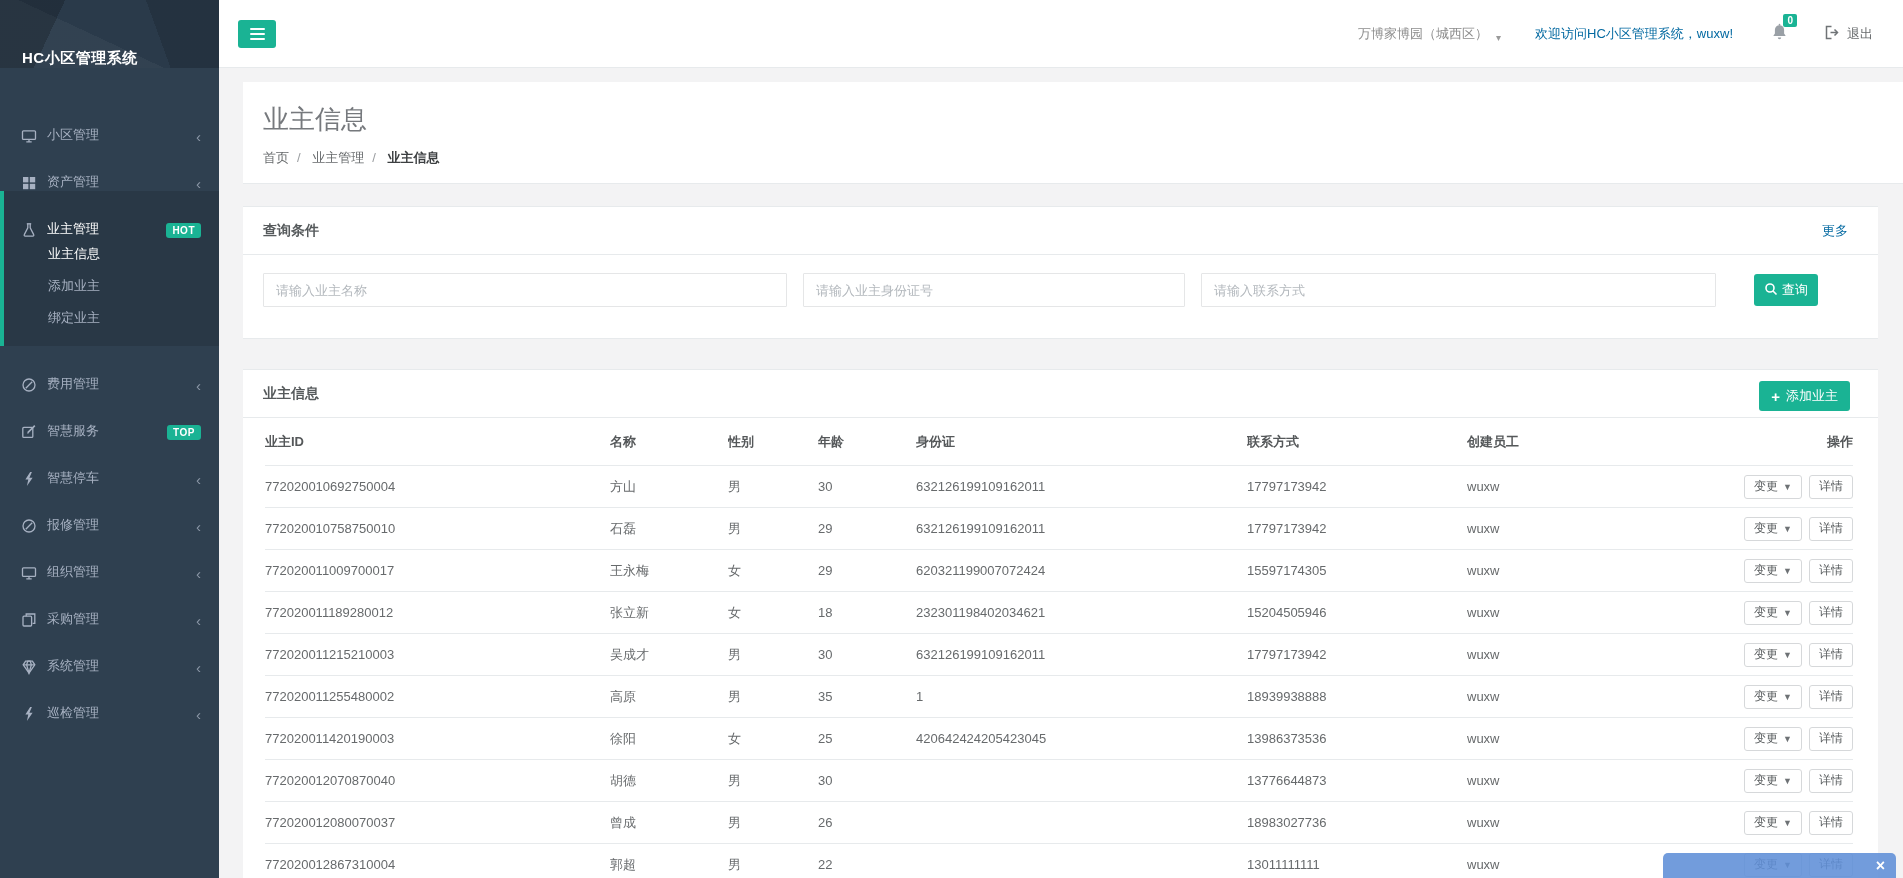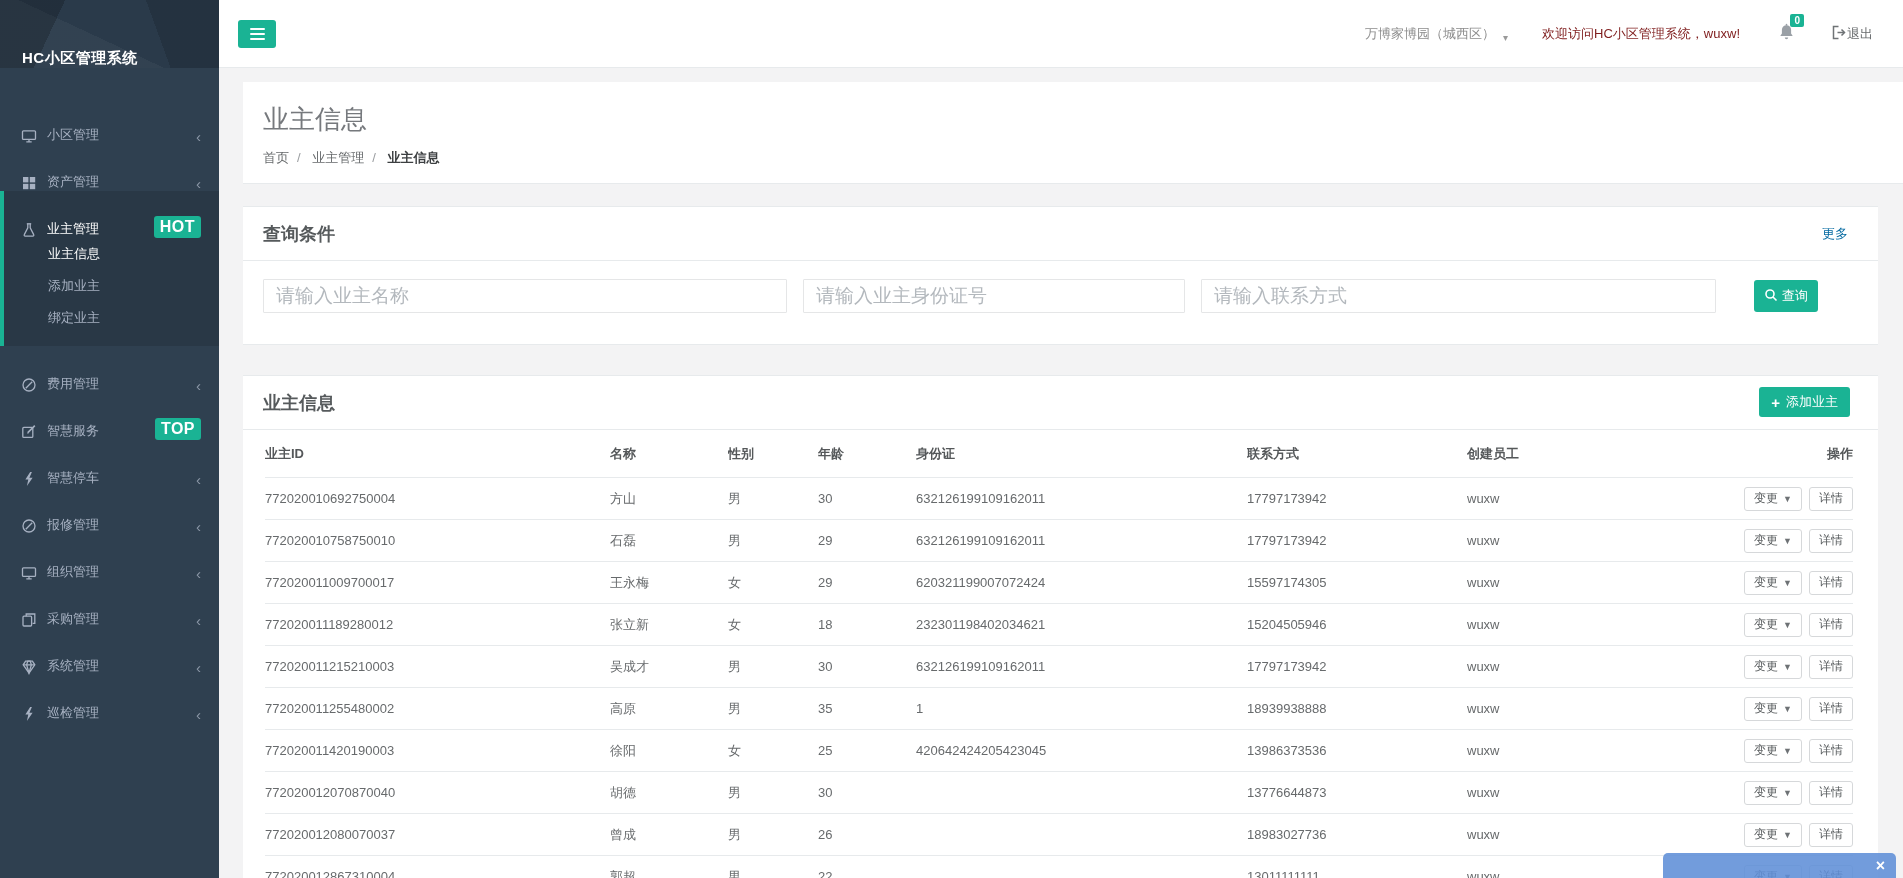--- a/index.html
+++ b/index.html
@@ -17,54 +17,54 @@
   .logo span { color:#ffffff; font-weight:bold; font-size:15px; letter-spacing:.5px; }
   #side-nav { padding-top:29px; }
   .side-group { border-left:4px solid transparent; }
   .side-group.active { background:#293846; border-left-color:#1ab394; }
   .side-item { height:47px; display:flex; align-items:flex-end; padding:0 18px 0 16px; color:#a7b1c2; cursor:pointer; }
   .side-group.active > .side-item { color:#ffffff; }
   .s-icon { width:18px; margin-right:9px; display:inline-flex; align-items:center; justify-content:center; }
   .s-icon svg { display:block; }
   .s-label { font-size:13px; }
   .s-chev { margin-left:auto; color:#8b97a7; font-size:15px; line-height:1; }
-  .s-badge { margin-left:auto; background:#1ab394; color:#fff; font-size:16px; font-weight:bold; padding:2px 6px; border-radius:3px; letter-spacing:.5px; }
+  .s-badge { margin-left:auto; background:#1ab394; color:#fff; font-size:10px; font-weight:bold; padding:2px 6px; border-radius:3px; letter-spacing:.5px; }
   .side-sub { padding-bottom:12px; }
   .side-sub-item { height:32px; line-height:32px; padding-left:44px; color:#a7b1c2; font-size:13px; cursor:pointer; }
   .side-sub-item.current { color:#ffffff; }
 
   
   #topbar { position:absolute; left:219px; top:0; right:0; height:68px; background:#fff; border-bottom:1px solid #e7eaec; display:flex; align-items:center; padding:0 30px 0 19px; z-index:4; }
   .hamburger { width:38px; height:28px; background:#1ab394; border:none; border-radius:3px; cursor:pointer; display:flex; align-items:center; justify-content:center; }
   .bars { display:flex; flex-direction:column; gap:3px; }
   .bars i { display:block; width:15px; height:2px; background:#fff; border-radius:1px; }
   .topbar-right { margin-left:auto; display:flex; align-items:center; }
   .community { color:#8c8c8c; cursor:pointer; display:flex; align-items:flex-end; }
   .community .caret { color:#9a9a9a; font-size:10px; margin-left:8px; }
-  .welcome { color:#7f1d1d; margin-left:34px; }
+  .welcome { color:#0369a1; margin-left:34px; }
   .bell-wrap { position:relative; margin-left:38px; cursor:pointer; }
   .badge { position:absolute; top:-9px; right:-9px; background:#1ab394; color:#fff; font-size:10px; font-weight:bold; padding:1px 4px; border-radius:2px; }
-  .logout { display:flex; align-items:center; margin-left:36px; color:#676a6c; cursor:pointer; }
+  .logout { display:flex; align-items:center; margin-left:36px; color:#676a6c; cursor:pointer; gap:7px; }
 
   
   #main { position:absolute; left:219px; top:68px; right:0; bottom:0; padding-left:24px; overflow:hidden; }
   .page-heading { background:#fff; margin-top:14px; padding:20px 20px 16px 20px; border-bottom:1px solid #e7eaec; }
   .page-heading h1 { font-size:26px; font-weight:300; color:#76797d; }
   .breadcrumb { margin-top:12px; font-size:13px; color:#676a6c; }
   .breadcrumb .sep { margin:0 8px; color:#9a9da0; }
   .breadcrumb b { color:#3c3f41; }
   .crumb-link { cursor:pointer; }
 
   .ibox { background:#fff; margin-right:25px; border:1px solid #e7eaec; border-left:none; border-right:none; }
   .ibox-title { position:relative; padding:15px 30px 14px 20px; border-bottom:1px solid #e7eaec; display:flex; align-items:center; }
-  .panel-title { font-weight:bold; font-size:18px; color:#565a5c; }
+  .panel-title { font-weight:bold; font-size:14px; color:#565a5c; }
   .more { margin-left:auto; color:#0369a1; cursor:pointer; }
   .search-box { margin-top:22px; }
   .search-form { padding:18px 20px 31px 20px; display:flex; align-items:center; }
-  .inp { height:34px; border:1px solid #e5e6e7; border-radius:1px; padding:4px 12px; font-size:19px; color:#676a6c; font-family:inherit; outline:none; }
+  .inp { height:34px; border:1px solid #e5e6e7; border-radius:1px; padding:4px 12px; font-size:13px; color:#676a6c; font-family:inherit; outline:none; }
   .inp::placeholder { color:#b3b8bd; }
   .w1 { width:524px; }
   .w2 { width:382px; margin-left:16px; }
   .w3 { width:515px; margin-left:16px; }
   .btn-search { margin-left:auto; margin-right:40px; height:32px; background:#1ab394; color:#fff; border:none; border-radius:3px; font-size:13px; font-family:inherit; padding:0 10px; display:flex; align-items:center; gap:4px; cursor:pointer; }
 
   .table-box { margin-top:30px; min-height:560px; }
   .btn-add { position:absolute; right:28px; top:11px; height:30px; background:#1ab394; color:#fff; border:none; border-radius:3px; font-size:13px; font-family:inherit; padding:0 12px; display:flex; align-items:center; gap:6px; cursor:pointer; }
   .btn-add .plus { font-weight:bold; font-size:15px; line-height:1; }
   .table-wrap { padding:0 25px 0 22px; }

